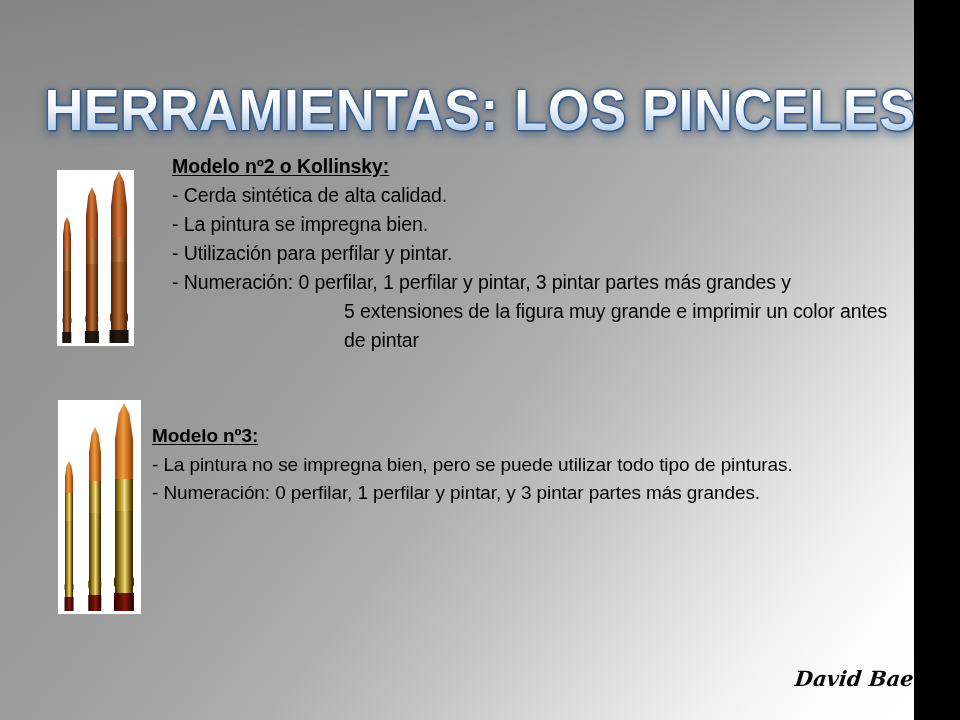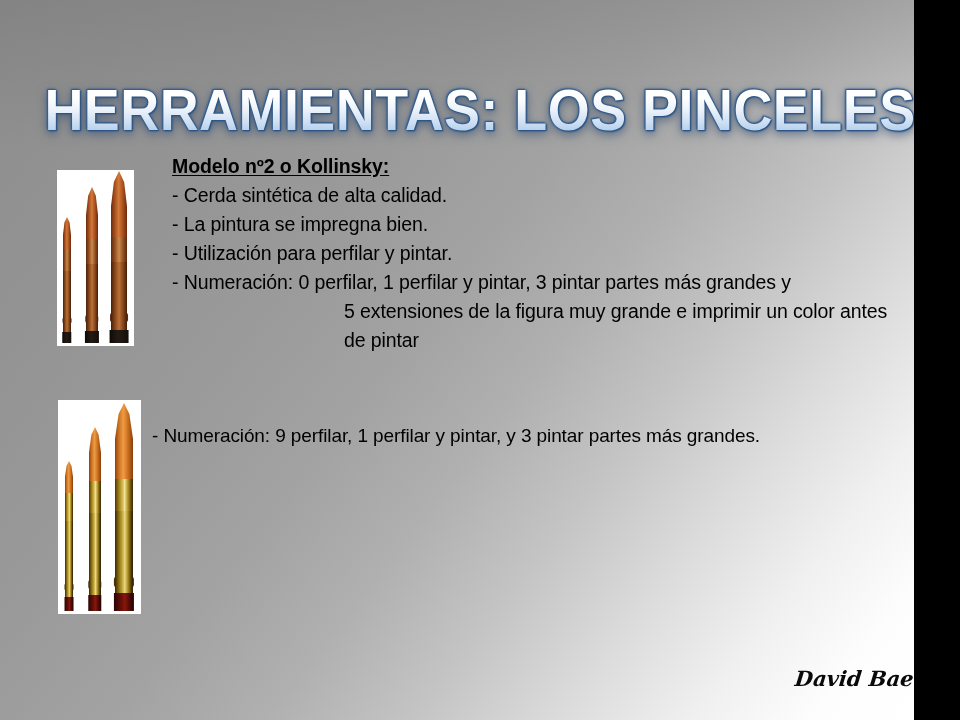--- a/index.html
+++ b/index.html
@@ -250,18 +250,20 @@
     <div class="line heading">Modelo nº2 o Kollinsky:</div>
     <div class="line">- Cerda sintética de alta calidad.</div>
     <div class="line">- La pintura se impregna bien.</div>
     <div class="line">- Utilización para perfilar y pintar.</div>
     <div class="line">- Numeración: 0 perfilar, 1 perfilar y pintar, 3 pintar partes más grandes y</div>
     <div class="line indent">5 extensiones de la figura muy grande e imprimir un color antes</div>
     <div class="line indent">de pintar</div>
   </div>
 
   <div class="block" id="block-2">
-    <div class="line">- Numeración: 9 perfilar, 1 perfilar y pintar, y 3 pintar partes más grandes.</div>
+    <div class="line heading">Modelo nº3:</div>
+    <div class="line">- La pintura no se impregna bien, pero se puede utilizar todo tipo de pinturas.</div>
+    <div class="line">- Numeración: 0 perfilar, 1 perfilar y pintar, y 3 pintar partes más grandes.</div>
   </div>
 
   <div class="signature">David Baena</div>
 
 </div>
 
 </body></html>

